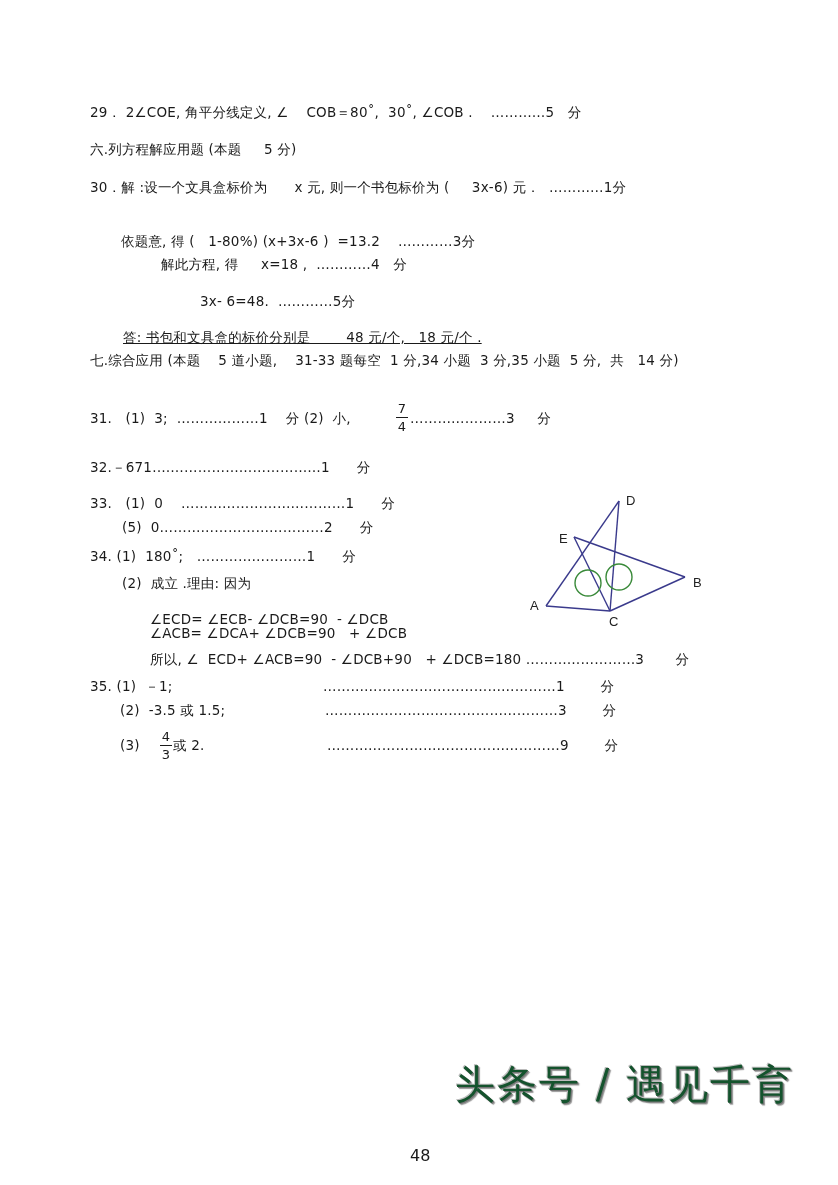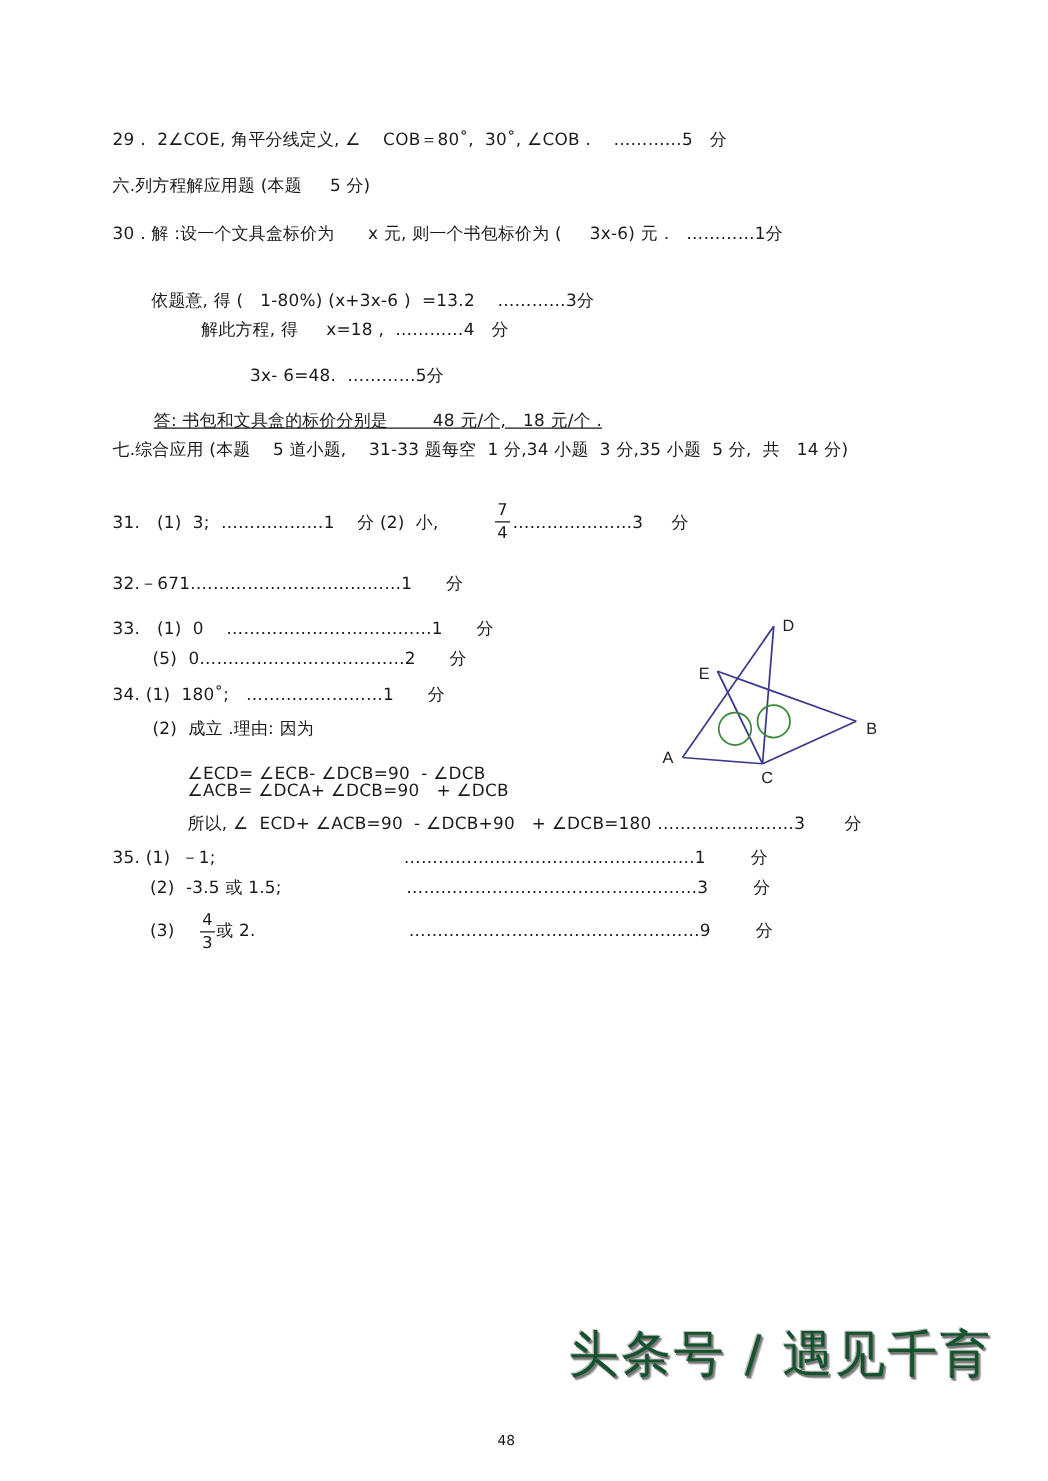--- a/index.html
+++ b/index.html
@@ -27,22 +27,22 @@
       font-size: 13px;
       line-height: 14px;
       text-align: center;
       width: 12px;
     }
     .frac .num { display: block; }
     .frac .bar { display: block; height: 1px; background: #1a1a1a; margin: 1px 0 2px 0; }
     .frac .den { display: block; }
     .page-num {
       position: absolute;
-      font-size: 11px;
-      left: 398px;
+      font-size: 16px;
+      left: 410px;
       top: 1146px;
     }
     .watermark {
       position: absolute;
       left: 455px;
       top: 1060px;
       font-size: 40px;
       line-height: 48px;
       color: #14532d;
       letter-spacing: 2px;

